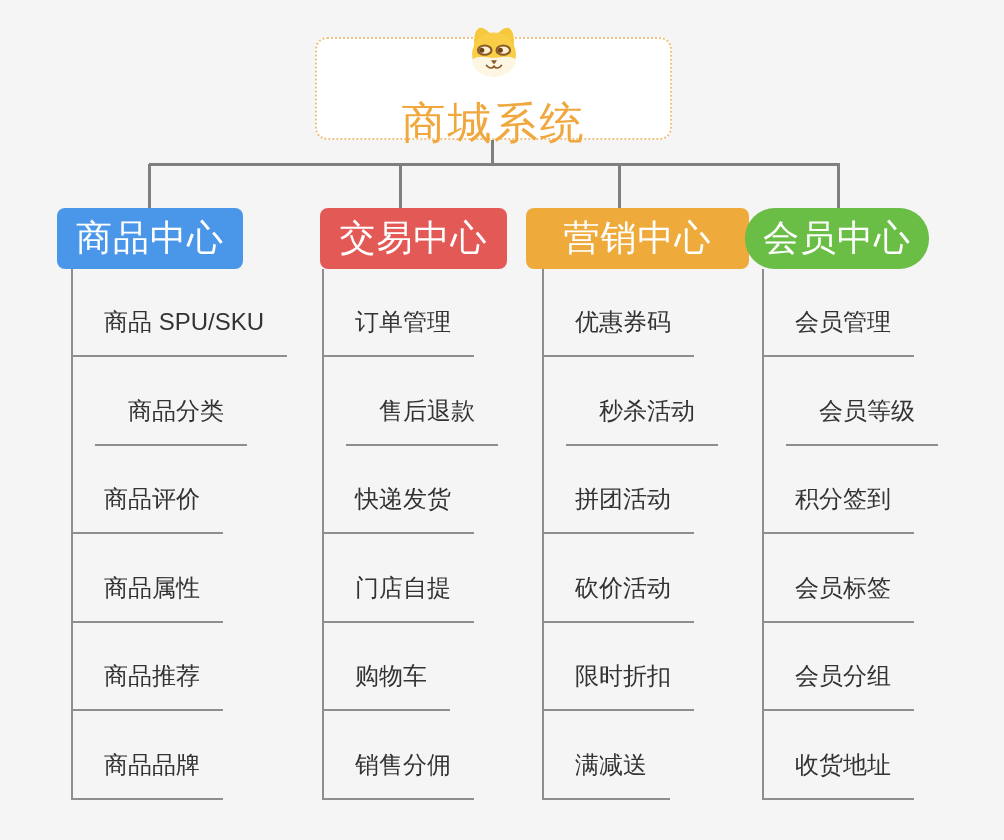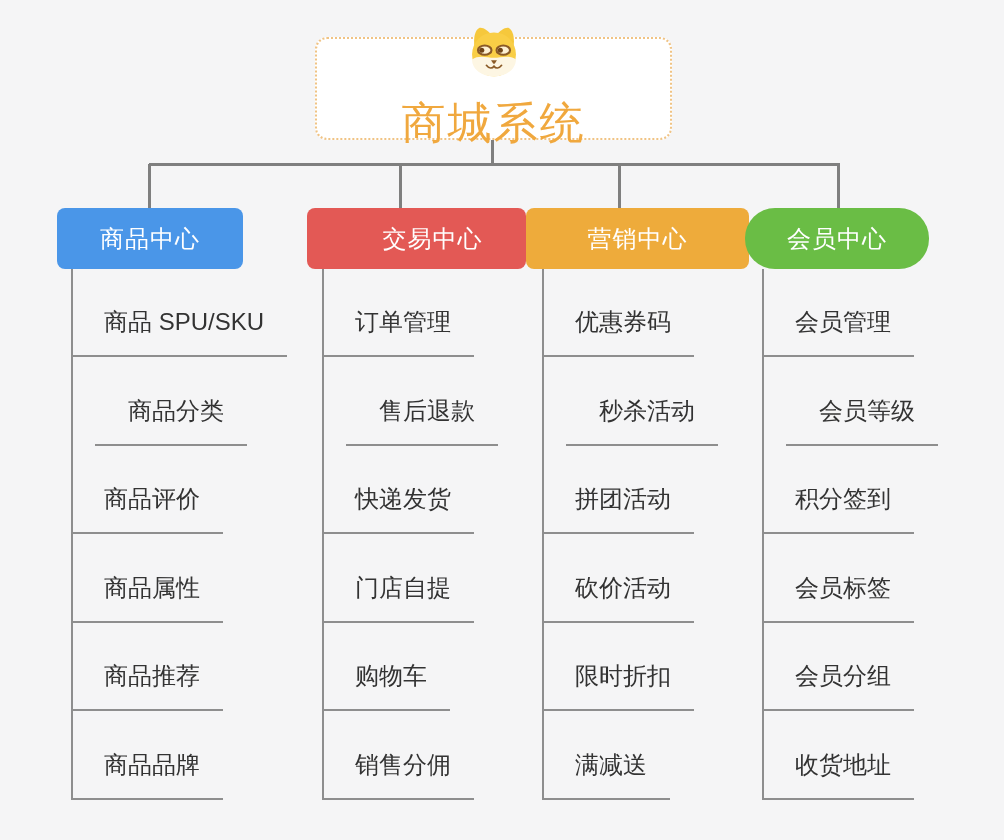--- a/index.html
+++ b/index.html
@@ -19,24 +19,24 @@
     box-sizing:border-box;background:#FFFFFF;
     border:2px dotted #F0C384;border-radius:12px;
     display:flex;align-items:center;justify-content:center;gap:16px;flex-direction:column;
   }
   .root-title{font-size:44px;color:#F0A83E;letter-spacing:2px;font-weight:500;}
   .doge{width:54px;height:54px;display:block;}
 
   .branch{
     position:absolute;top:208px;height:61px;border-radius:8px;
     display:flex;align-items:center;justify-content:center;
-    color:#FFFFFF;font-size:24px;letter-spacing:1px;
+    color:#FFFFFF;font-size:36px;letter-spacing:1px;
   }
   .b0{left:57px;width:186px;}
-  .b1{left:307px;width:187px;padding-left:32px;}
+  .b1{left:320px;width:187px;}
   .b2{left:526px;width:223px;}
   .b3{left:745px;width:184px;border-radius:30px;}
 
   .rail{position:absolute;top:269px;height:530px;width:2px;background:#8E8E8E;}
   .r0{left:71px;} .r1{left:322px;} .r2{left:542px;} .r3{left:762px;}
 
   .leaf{
     position:absolute;height:48px;box-sizing:border-box;
     display:flex;align-items:flex-end;
     padding:0 23px 17px 33px;

